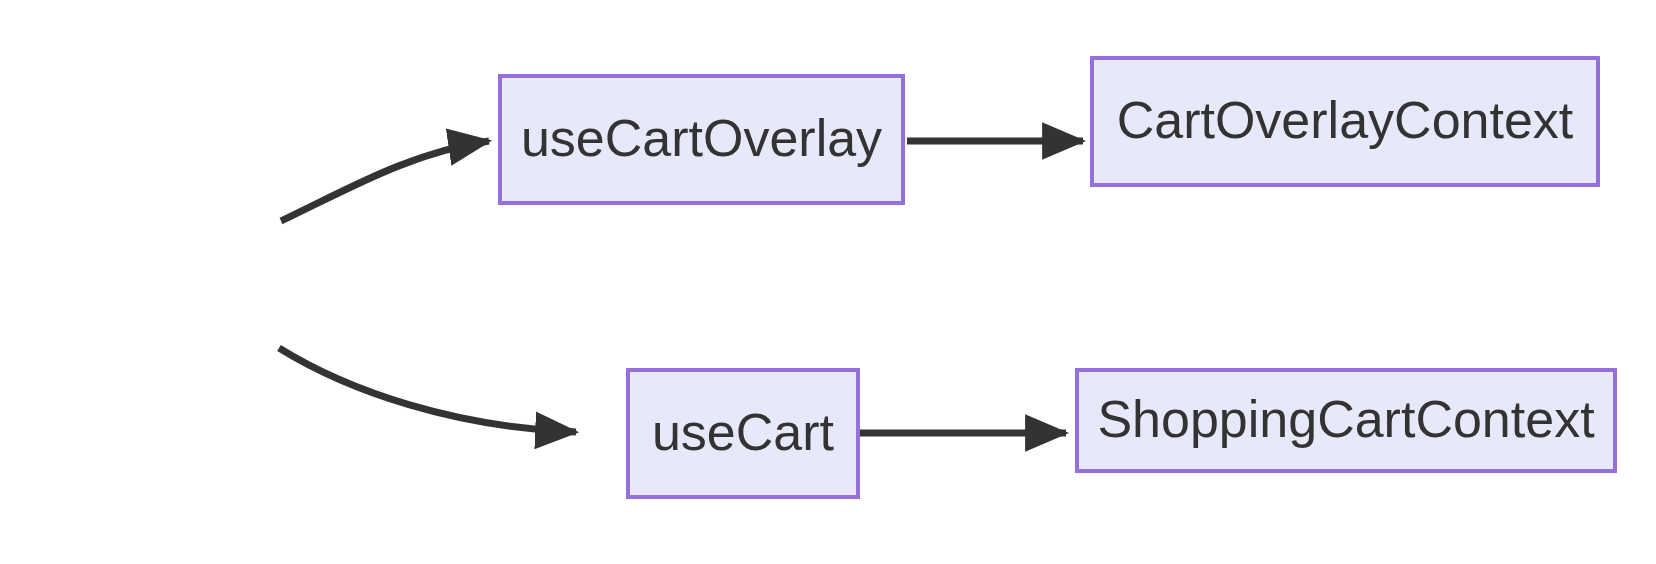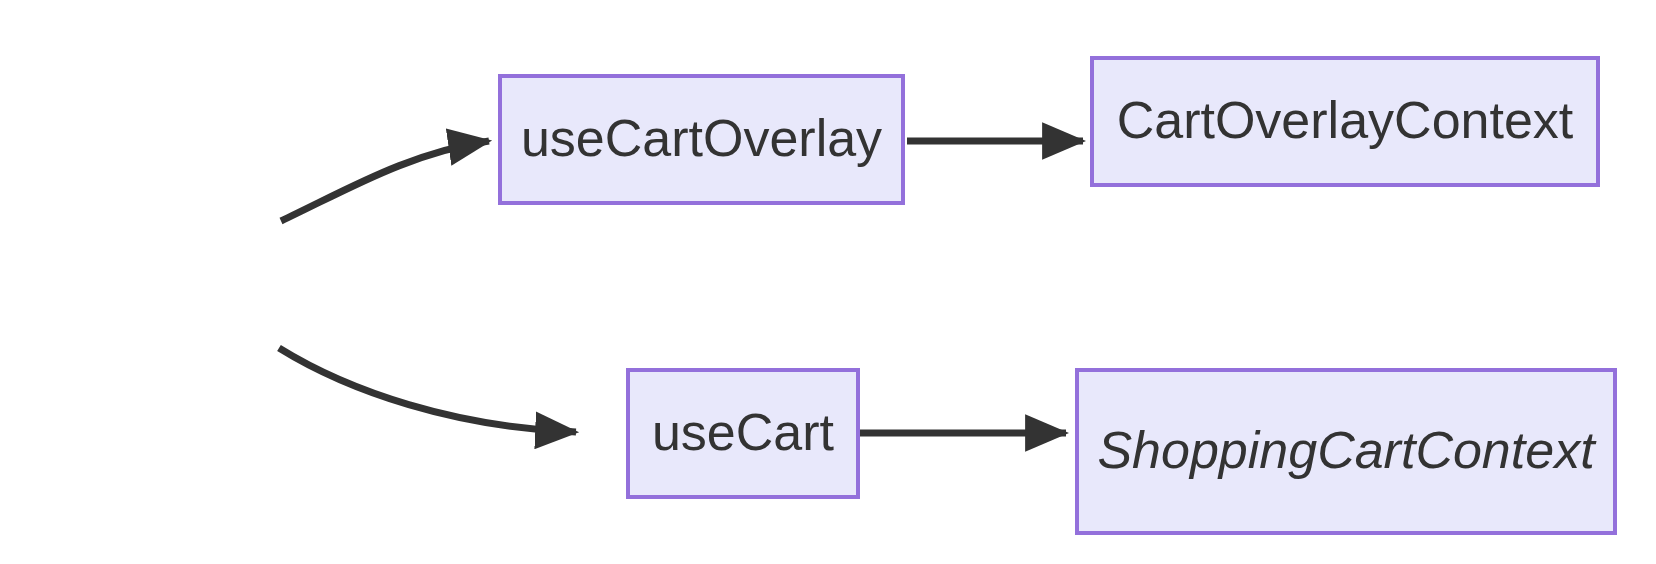--- a/index.html
+++ b/index.html
@@ -42,21 +42,21 @@
     line-height: 1;
   }
   .node span {
     display: block;
     padding-bottom: 4px;
   }
   #n-component        { left: 12px;   top: 220px; width: 318px; height: 128px; }
   #n-usecartoverlay   { left: 498px;  top: 74px;  width: 407px; height: 131px; }
   #n-cartoverlayctx   { left: 1090px; top: 56px;  width: 510px; height: 131px; }
   #n-usecart          { left: 586px;  top: 368px; width: 234px; height: 131px; margin-left: 40px; }
-  #n-shoppingcartctx  { left: 1075px; top: 368px; width: 542px; height: 167px; font-style: italic; }
+  #n-shoppingcartctx  { left: 1075px; top: 368px; width: 542px; height: 105px; }
 </style>
 </head>
 <body>
 
 <div class="canvas">
 
   <svg class="edge-layer" viewBox="0 0 1656 564" aria-hidden="true">
     <defs>
       <marker id="arrowhead" viewBox="0 0 14 12" refX="13" refY="6" markerWidth="44" markerHeight="38" markerUnits="userSpaceOnUse" orient="auto">
         <path d="M0,0 L14,6 L0,12 Z" fill="#333333"></path>

